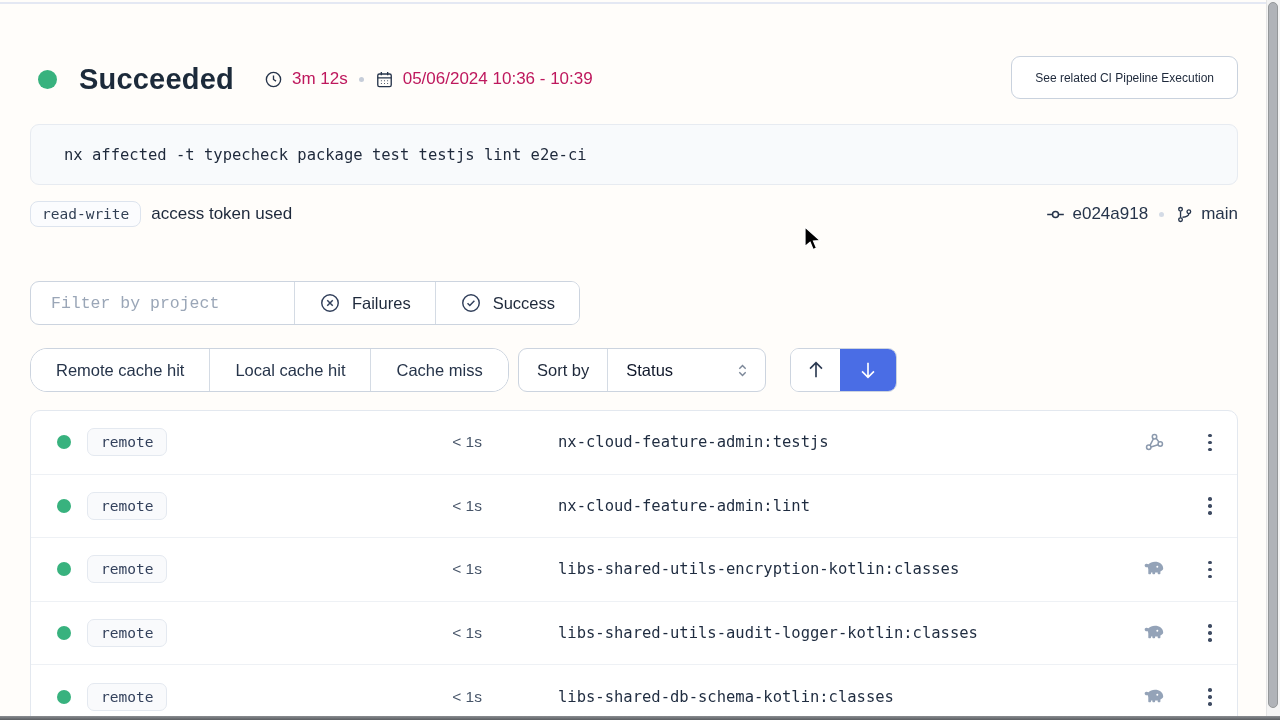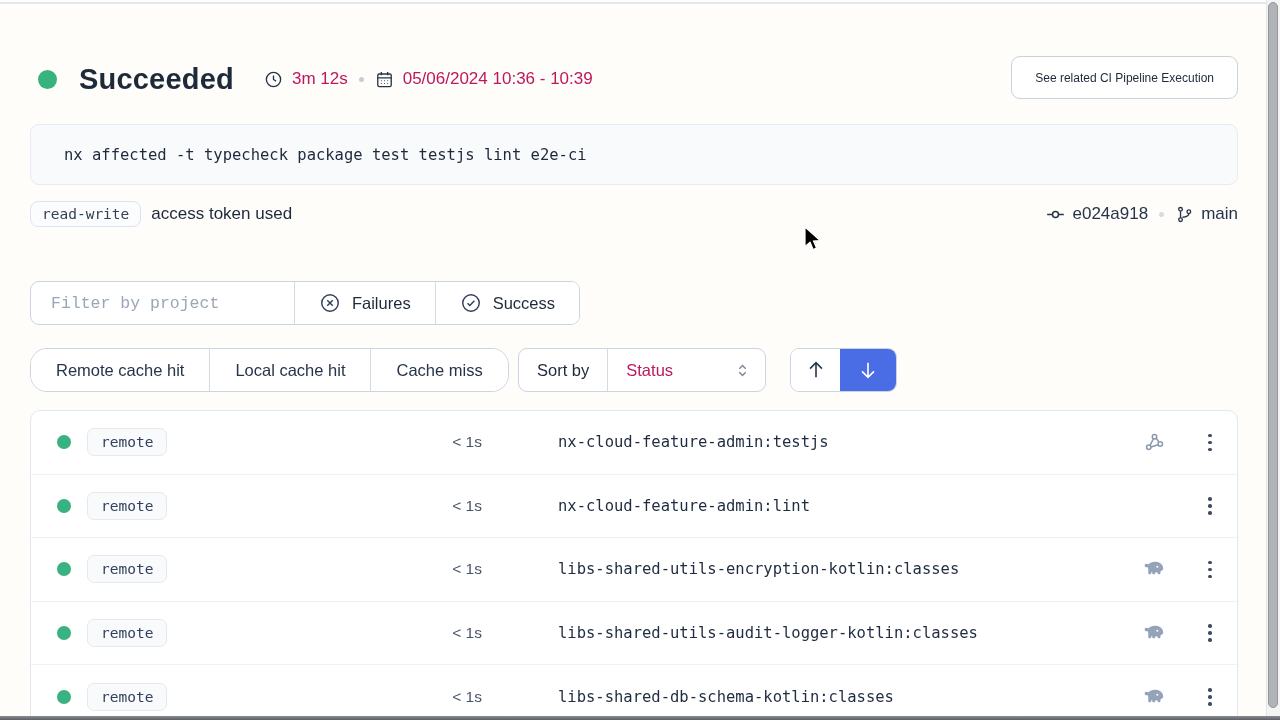--- a/index.html
+++ b/index.html
@@ -99,21 +99,21 @@
     position: absolute; top: 348px; left: 488px; height: 44px; width: 248px;
     background: #fff; border: 1px solid #ccd4df; border-radius: 9px;
     display: flex; align-items: stretch; overflow: hidden;
   }
   .sort-label {
     display: flex; align-items: center; padding: 0 18px;
     font-size: 16.5px; color: #1e293b;
   }
   .sort-select {
     flex: 1; display: flex; align-items: center; border-left: 1px solid #d4dbe4;
-    padding: 0 14px 0 18px; font-size: 16.5px; color: #be185d; cursor: pointer;
+    padding: 0 14px 0 18px; font-size: 16.5px; color: #0f172a; cursor: pointer;
   }
   .sort-select svg { margin-left: auto; }
 
   .dir-group {
     position: absolute; top: 348px; left: 760px; height: 44px;
     border: 1px solid #ccd4df; border-radius: 9px;
     display: flex; align-items: stretch; overflow: hidden; background: #fff;
   }
   .dir-btn {
     width: 49px; border: none; background: #fff; cursor: pointer;

